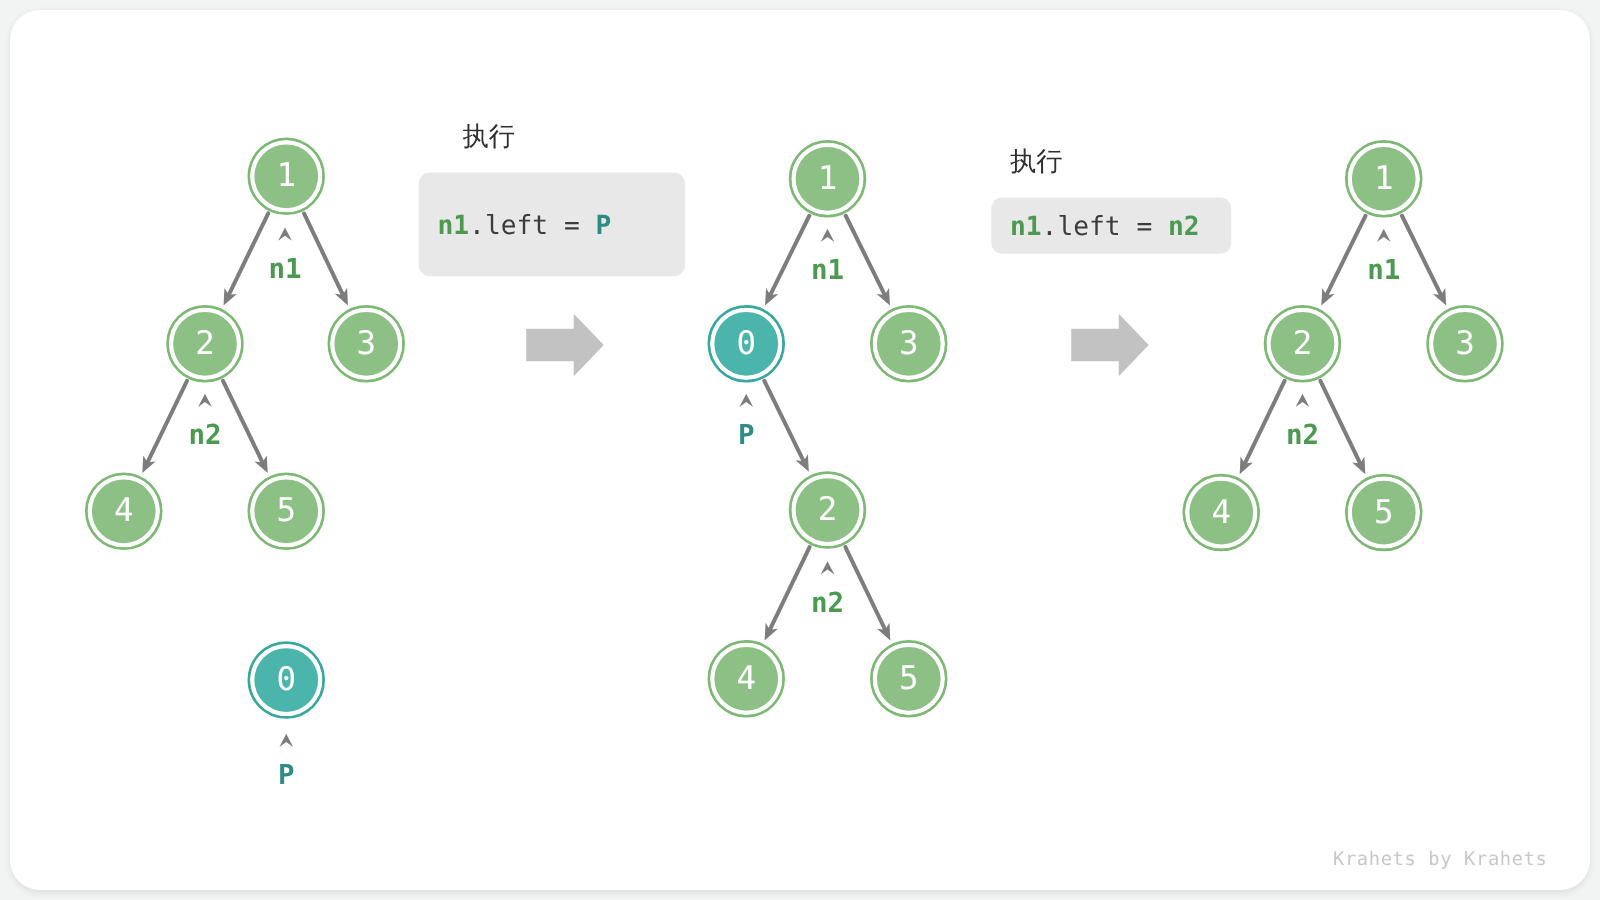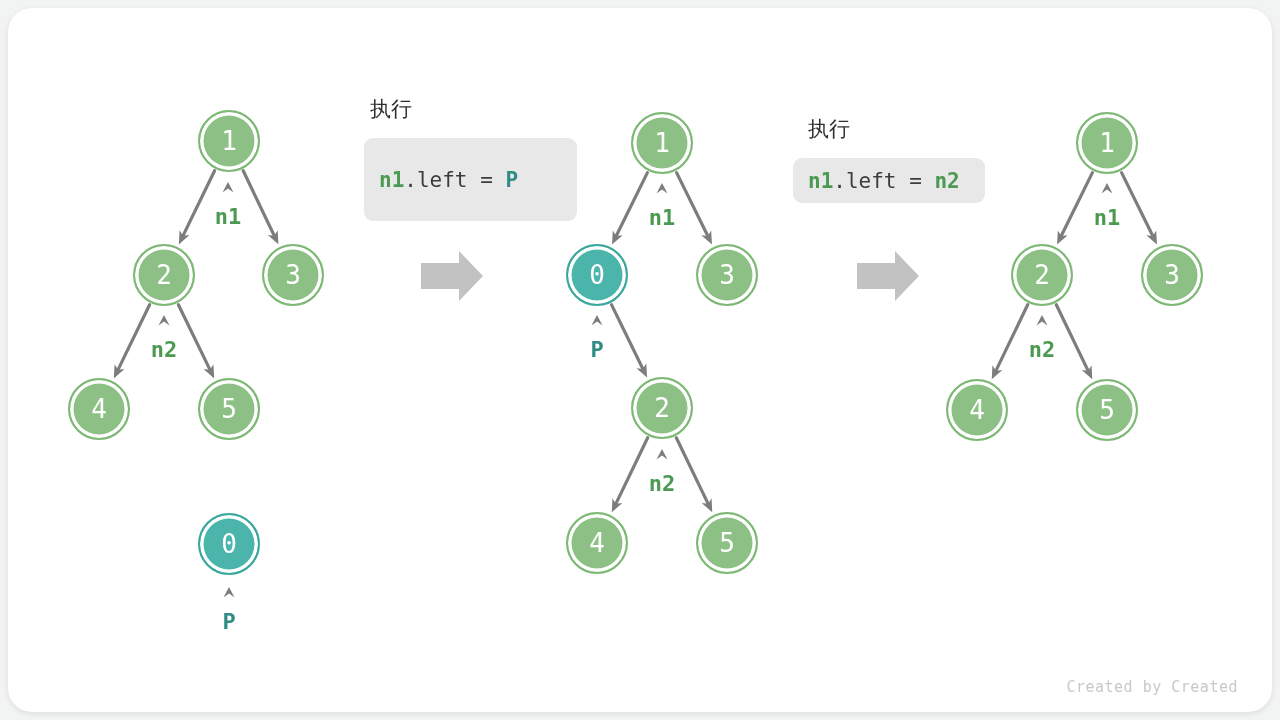--- a/index.html
+++ b/index.html
@@ -94,21 +94,21 @@
     <div class="node green" style="left: 566px; top: 512px; position: absolute;">4</div>
     <div class="node green" style="left: 696px; top: 512px; position: absolute;">5</div>
     <div class="ptr-label green" style="left: 1107px; top: 217px; position: absolute;">n1</div>
     <div class="ptr-label green" style="left: 1042px; top: 349px; position: absolute;">n2</div>
     <div class="node green" style="left: 1076px; top: 112px; position: absolute;">1</div>
     <div class="node green" style="left: 1011px; top: 244px; position: absolute;">2</div>
     <div class="node green" style="left: 1141px; top: 244px; position: absolute;">3</div>
     <div class="node green" style="left: 946px; top: 379px; position: absolute;">4</div>
     <div class="node green" style="left: 1076px; top: 379px; position: absolute;">5</div>
     <div class="code-header" style="left: 370px; top: 95px; position: absolute;">执行</div>
-    <div class="code-box" style="left: 364px; top: 138px; width: 213px; height: 83px; position: absolute;">
+    <div class="code-box" style="left: 335px; top: 138px; width: 213px; height: 83px; position: absolute;">
       <div class="code-line"><span class="tok-green">n1</span><span class="tok-plain">.left = </span><span class="tok-teal">P</span></div>
     </div>
     <div class="code-header" style="left: 808px; top: 115px; position: absolute;">执行</div>
     <div class="code-box" style="left: 793px; top: 158px; width: 192px; height: 45px; position: absolute;">
       <div class="code-line"><span class="tok-green">n1</span><span class="tok-plain">.left = </span><span class="tok-green">n2</span></div>
     </div>
   </div>
-<div class="credit">Created by Created</div>
+<div class="credit">Krahets by Krahets</div>
 
 </body></html>

